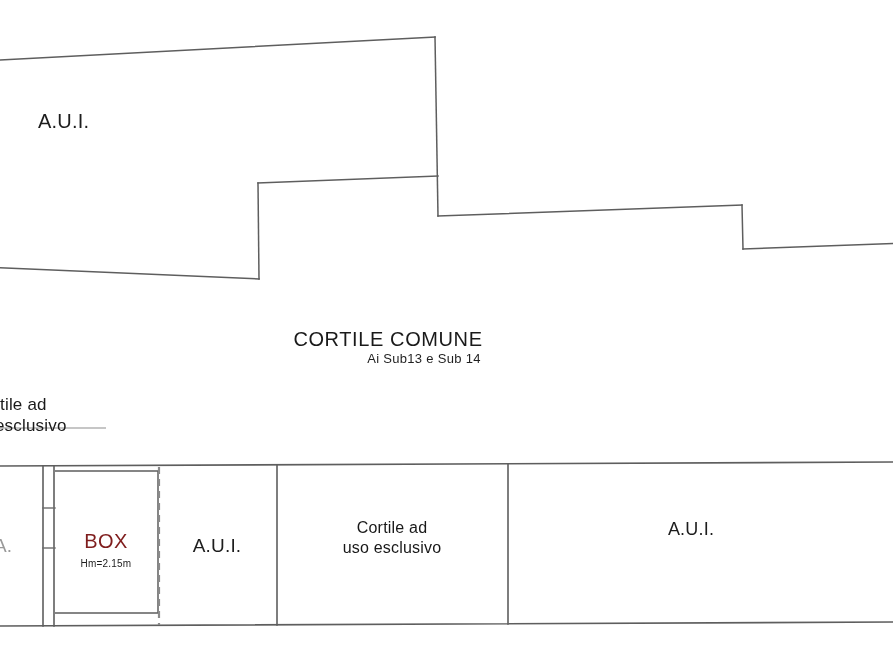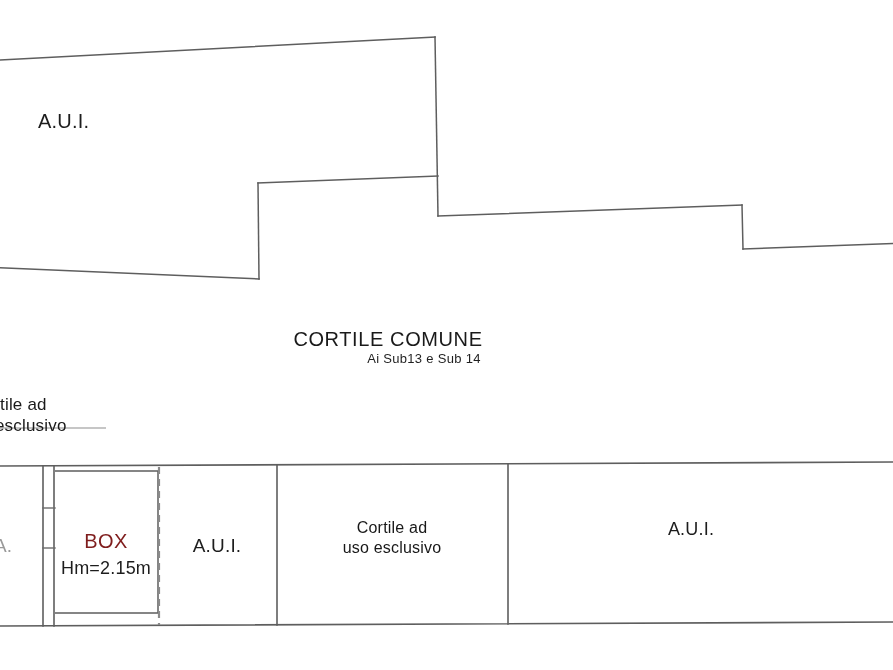--- a/index.html
+++ b/index.html
@@ -86,21 +86,21 @@
   .box-label {
     left: 106px;
     top: 530px;
     font-size: 20px;
     color: #7f1d1d;
     letter-spacing: 0.5px;
   }
   .box-hm {
     left: 106px;
     top: 558px;
-    font-size: 18px;
+    font-size: 10px;
     color: #1d1d1d;
     letter-spacing: 0.2px;
   }
   .aui-strip-1 {
     left: 217px;
     top: 535px;
     font-size: 19px;
     color: #1d1d1d;
   }
   .cortile-strip-1 {

